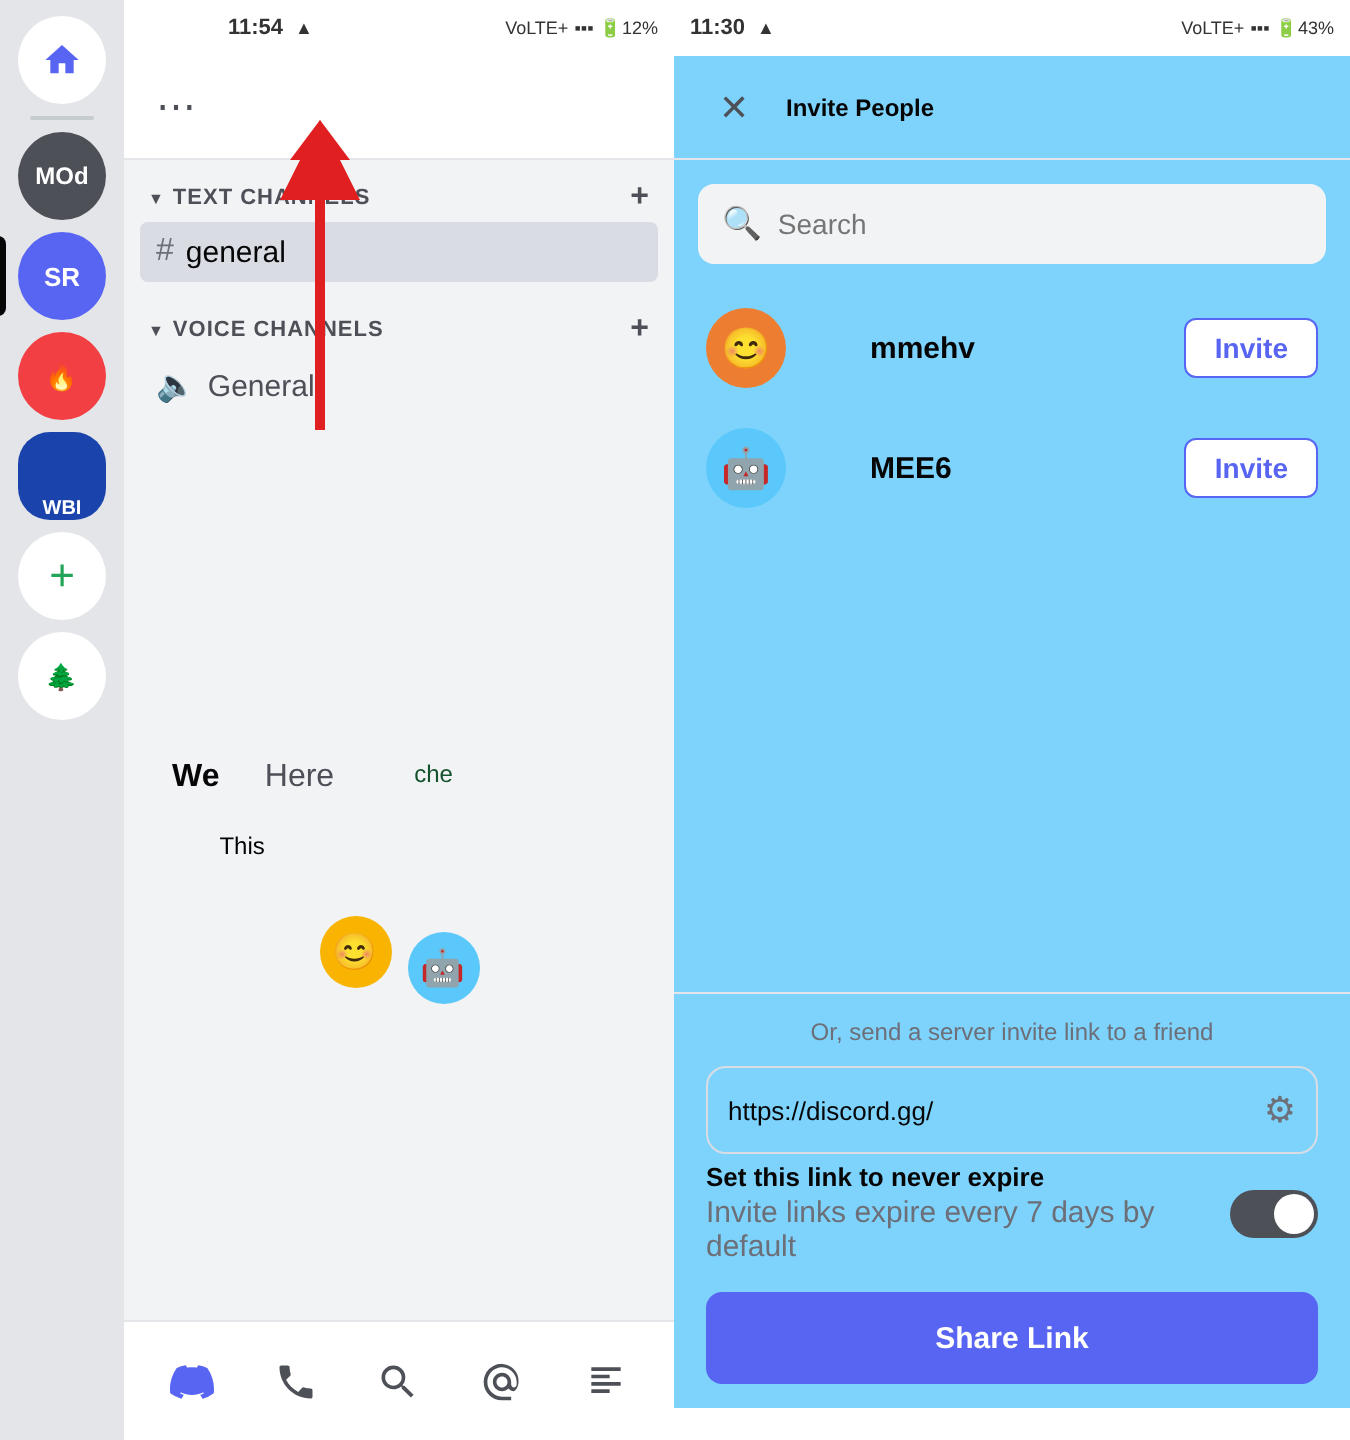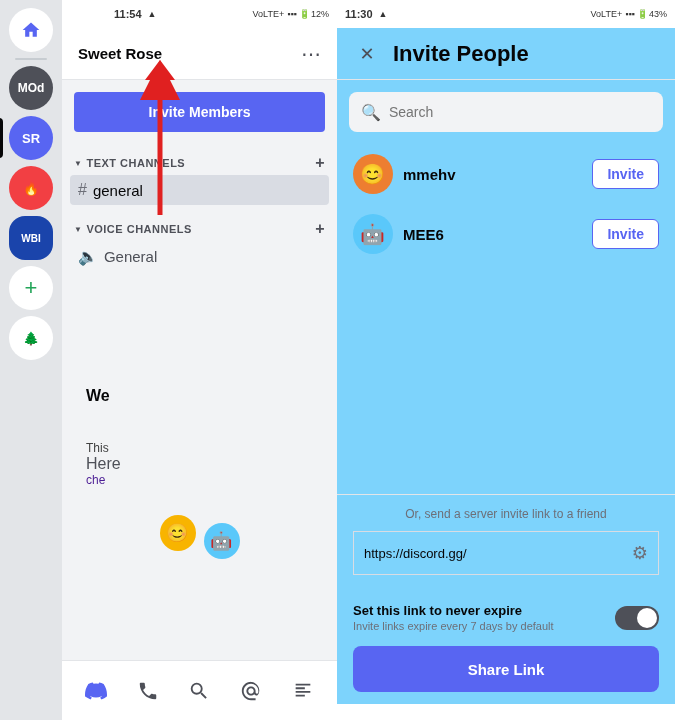--- a/index.html
+++ b/index.html
@@ -43,20 +43,21 @@
       justify-content: center;
       cursor: pointer;
       font-size: 13px;
       font-weight: 700;
       color: #fff;
       position: relative;
     }
 
     .server-icon.active-left {
       border-radius: 16px;
+      align-items: flex-end;
     }
 
     .server-icon-selected::before {
       content: '';
       position: absolute;
       left: -10px;
       top: 50%;
       transform: translateY(-50%);
       width: 4px;
       height: 40px;
@@ -271,21 +272,21 @@
       display: flex;
       align-items: center;
       justify-content: center;
       font-size: 18px;
       color: #4e5058;
       cursor: pointer;
       margin-right: 12px;
     }
 
     .invite-title {
-      font-size: 22px;
+      font-size: 12px;
       font-weight: 700;
       color: #060607;
     }
 
     
     .search-container {
       margin: 12px;
       background: #f2f3f5;
       border-radius: 8px;
       height: 40px;
@@ -336,20 +337,21 @@
     }
 
     .avatar-mmehv { background: #ed7e31; }
     .avatar-mee6 { background: #5ac8fa; }
 
     .user-name {
       flex: 1;
       font-size: 15px;
       font-weight: 600;
       color: #060607;
+      margin-left: 32px;
     }
 
     .invite-user-btn {
       background: #fff;
       border: 1.5px solid #5865f2;
       color: #5865f2;
       border-radius: 6px;
       padding: 6px 14px;
       font-size: 14px;
       font-weight: 600;
@@ -366,24 +368,24 @@
       text-align: center;
       font-size: 12px;
       color: #6d6f78;
       margin-bottom: 10px;
     }
 
     .link-input-container {
       display: flex;
       align-items: center;
       border: 1.5px solid #d9dce3;
-      border-radius: 0;
+      border-radius: 10px;
       padding: 0 10px;
       height: 44px;
-      margin-bottom: 28px;
+      margin-bottom: 4px;
     }
 
     .link-input {
       flex: 1;
       border: none;
       outline: none;
       font-size: 13px;
       color: #060607;
       background: transparent;
     }
@@ -404,21 +406,21 @@
       flex: 1;
     }
 
     .toggle-main {
       font-size: 13px;
       font-weight: 600;
       color: #060607;
     }
 
     .toggle-sub {
-      font-size: 11px;
+      font-size: 15px;
       color: #6d6f78;
       margin-top: 2px;
     }
 
     .toggle-switch {
       width: 44px;
       height: 24px;
       background: #4e5058;
       border-radius: 12px;
       position: relative;
@@ -518,25 +520,23 @@
         <span class="time">11:54</span>
         <span style="margin-left:2px;font-size:9px;">▲</span>
         <div class="status-icons">
           <span>VoLTE+</span>
           <span>▪▪▪</span>
           <span>🔋12%</span>
         </div>
       </div>
 
       <div class="server-header">
-        <span class="server-name">Sweet Rose</span>
         <span class="dots-icon">⋯</span>
       </div>
 
-      <button class="invite-btn">Invite Members</button>
 
       <div class="channel-section">
         <div class="section-header">
           <span class="chevron">▼</span>
           <span>TEXT CHANNELS</span>
           <span class="add-icon">+</span>
         </div>
         <div class="channel-item active">
           <span class="channel-prefix">#</span>
           <span>general</span>
@@ -549,25 +549,25 @@
           <span>VOICE CHANNELS</span>
           <span class="add-icon">+</span>
         </div>
         <div class="channel-item">
           <span class="channel-prefix">🔈</span>
           <span>General</span>
         </div>
       </div>
 
       <div class="welcome-area">
-        <div style="display:flex;flex-direction:column;align-items:flex-start;width:100%;padding:8px;">
+        <div style="display:flex;flex-direction:row;align-items:flex-start;width:100%;padding:8px;">
           <span style="font-size:16px;font-weight:700;color:#060607;">We</span>
-          <span style="font-size:12px;color:#404040;margin-top:36px;">This</span>
+          <span style="font-size:12px;color:#000000;margin-top:36px;">This</span>
           <span style="font-size:16px;color:#4e5058;">Here</span>
-          <span style="font-size:12px;color:#4c1d95;">che</span>
+          <span style="font-size:12px;color:#14532d;margin-left:40px;">che</span>
         </div>
 
         <div style="margin-top:20px;display:flex;gap:8px;">
           <div style="width:36px;height:36px;border-radius:50%;background:#f8b400;display:flex;align-items:center;justify-content:center;font-size:18px;">😊</div>
           <div style="width:36px;height:36px;border-radius:50%;background:#5ac8fa;display:flex;align-items:center;justify-content:center;font-size:18px;margin-top:8px;">🤖</div>
         </div>
       </div>
 
       <div class="bottom-nav-left">
         <div class="nav-icon active-nav">

